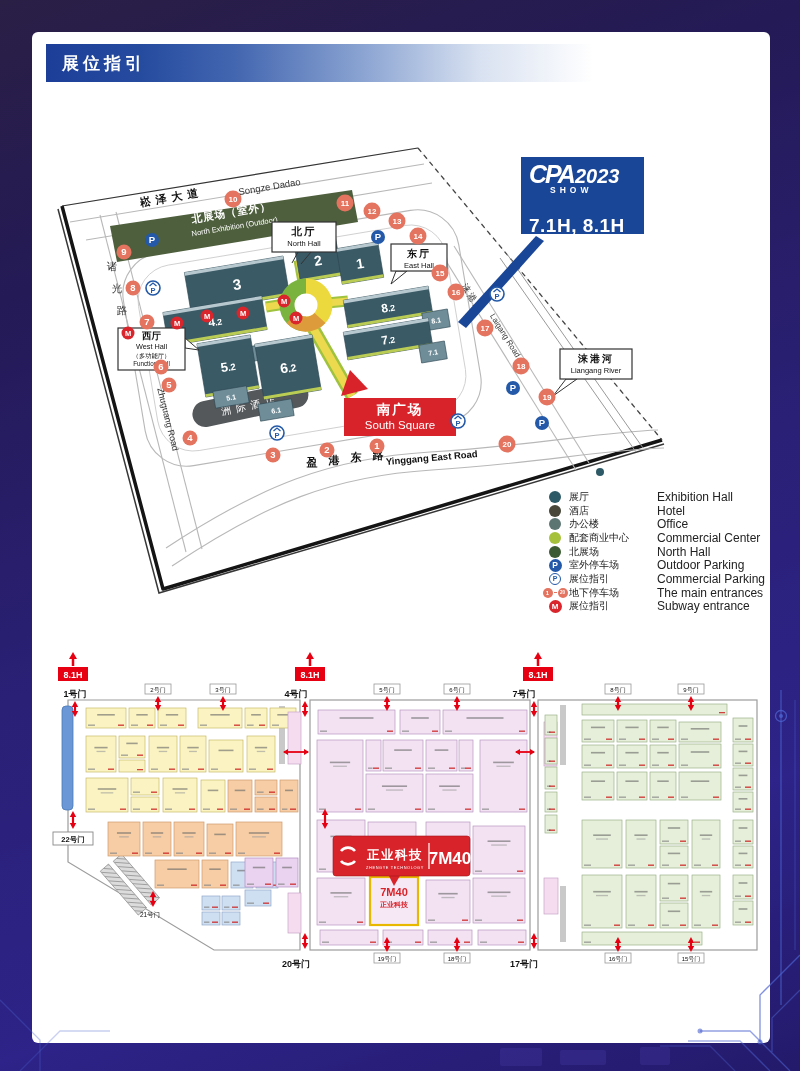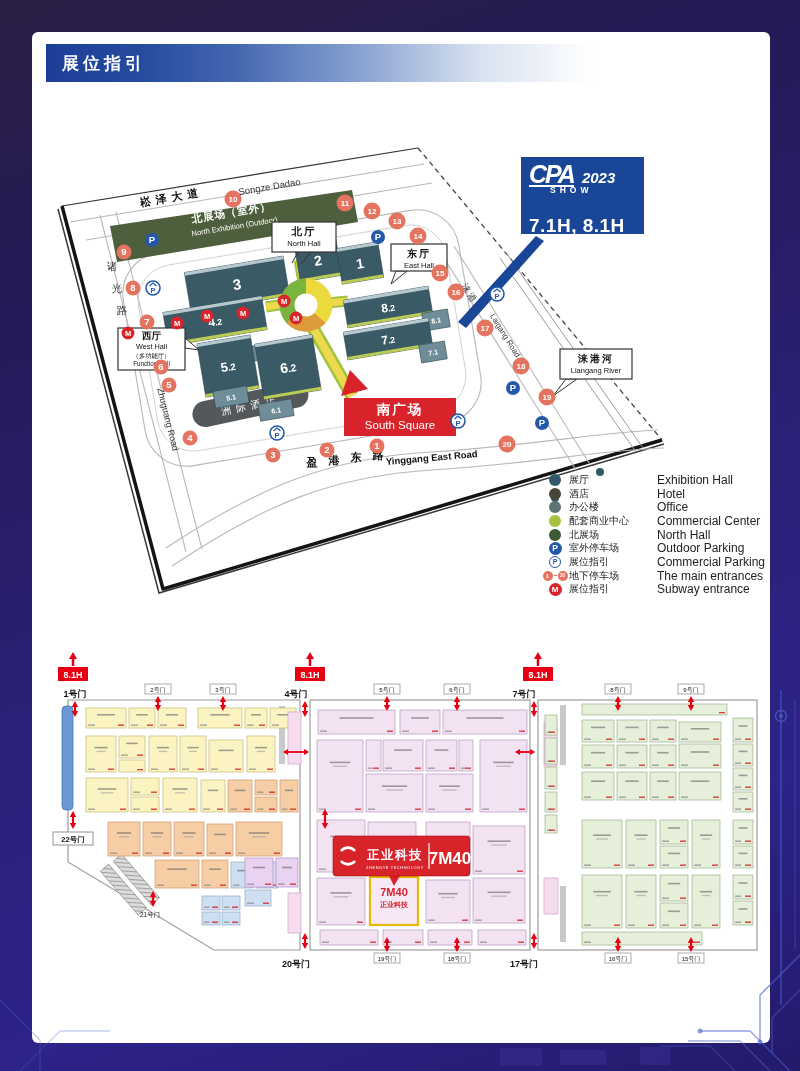--- a/index.html
+++ b/index.html
@@ -7,25 +7,25 @@
   .bg{position:absolute;inset:0;background:linear-gradient(160deg,#2a1f45 0%,#241a56 22%,#2a2076 52%,#2d2388 78%,#241a6b 100%);}
   .card{position:absolute;left:32px;top:32px;width:738px;height:1011px;background:#ffffff;border-radius:6px;}
   #scene{position:absolute;left:0;top:0;}
   .title-bar{position:absolute;left:46px;top:44px;width:588px;height:38px;
     background:linear-gradient(90deg,#1d3e98 0%,#254b9f 16%,#4568b1 33%,#8ba4d2 54%,#d9e2f1 74%,rgba(255,255,255,0) 93%);
     display:flex;align-items:center;}
   .title-bar span{color:#fff;font-size:17px;font-weight:bold;letter-spacing:4px;padding-left:16px;}
   .badge{position:absolute;left:521px;top:157px;width:123px;height:77px;background:#1a4697;color:#fff;
     padding:5px 8px;box-sizing:border-box;}
   .b-logo{font-style:italic;font-weight:bold;line-height:1;}
-  .b-brand{font-size:25px;letter-spacing:-2px;text-decoration:underline;}
-  .b-year{font-size:15px;margin-left:8px;}
+  .b-brand{font-size:25px;letter-spacing:-2px;}
+  .b-year{font-size:20px;margin-left:1px;}
   .b-show{font-size:8.5px;font-weight:bold;letter-spacing:4px;margin:-2px 0 0 21px;}
   .b-halls{font-size:19px;font-weight:bold;margin-top:20px;letter-spacing:0.5px;}
-  .legend{position:absolute;left:547px;top:473px;}
+  .legend{position:absolute;left:547px;top:490px;}
   .lrow{display:flex;align-items:center;height:13.7px;}
   .licon{width:16px;display:flex;justify-content:center;align-items:center;margin-right:6px;}
   .lcn{width:88px;font-size:10px;color:#222;}
   .len{font-size:12px;color:#222;white-space:nowrap;}
   .dot{width:12px;height:12px;border-radius:50%;}
   .pic{width:13px;height:13px;border-radius:50%;background:#2359a8;color:#fff;font-size:8.5px;font-weight:bold;
     display:flex;align-items:center;justify-content:center;}
   .pic.under{background:#fff;border:1.5px solid #2359a8;color:#2359a8;width:10px;height:10px;font-size:7px;}
   .ent{display:flex;align-items:center;}
   .mini{width:10px;height:10px;border-radius:50%;background:#e4745f;color:#fff;font-size:6px;font-weight:bold;

